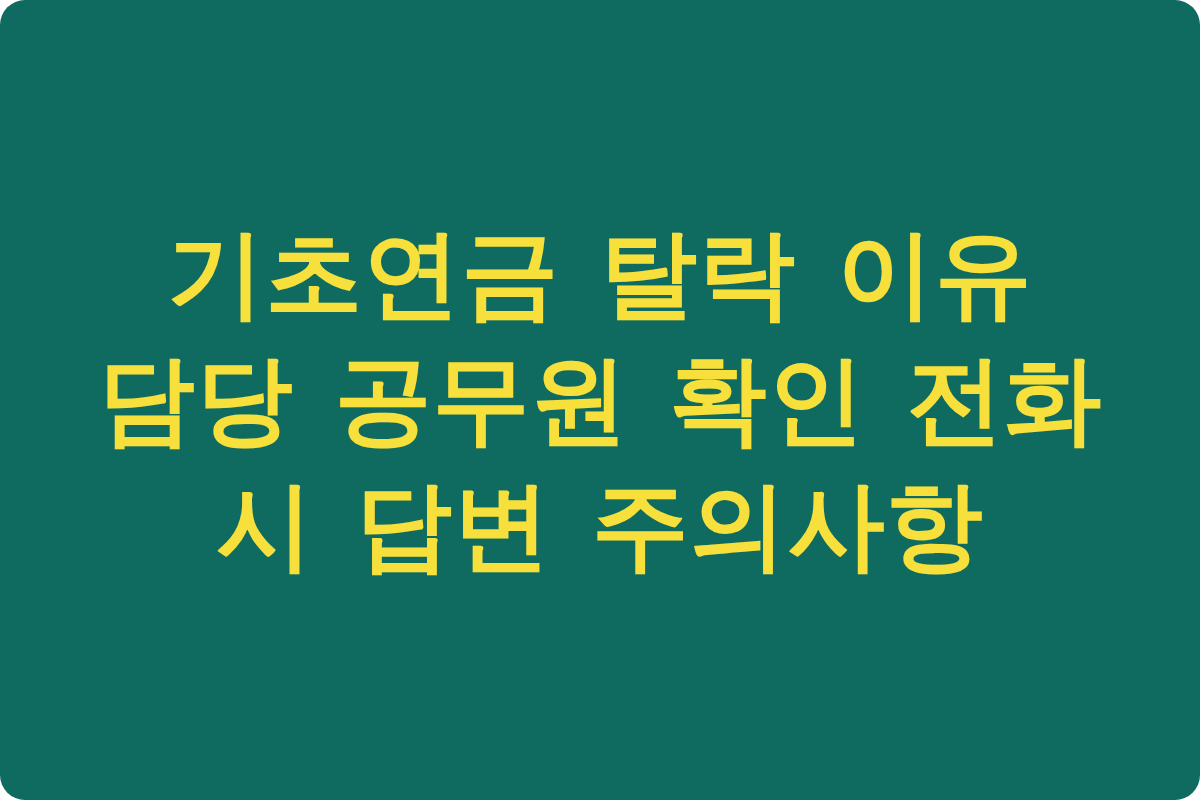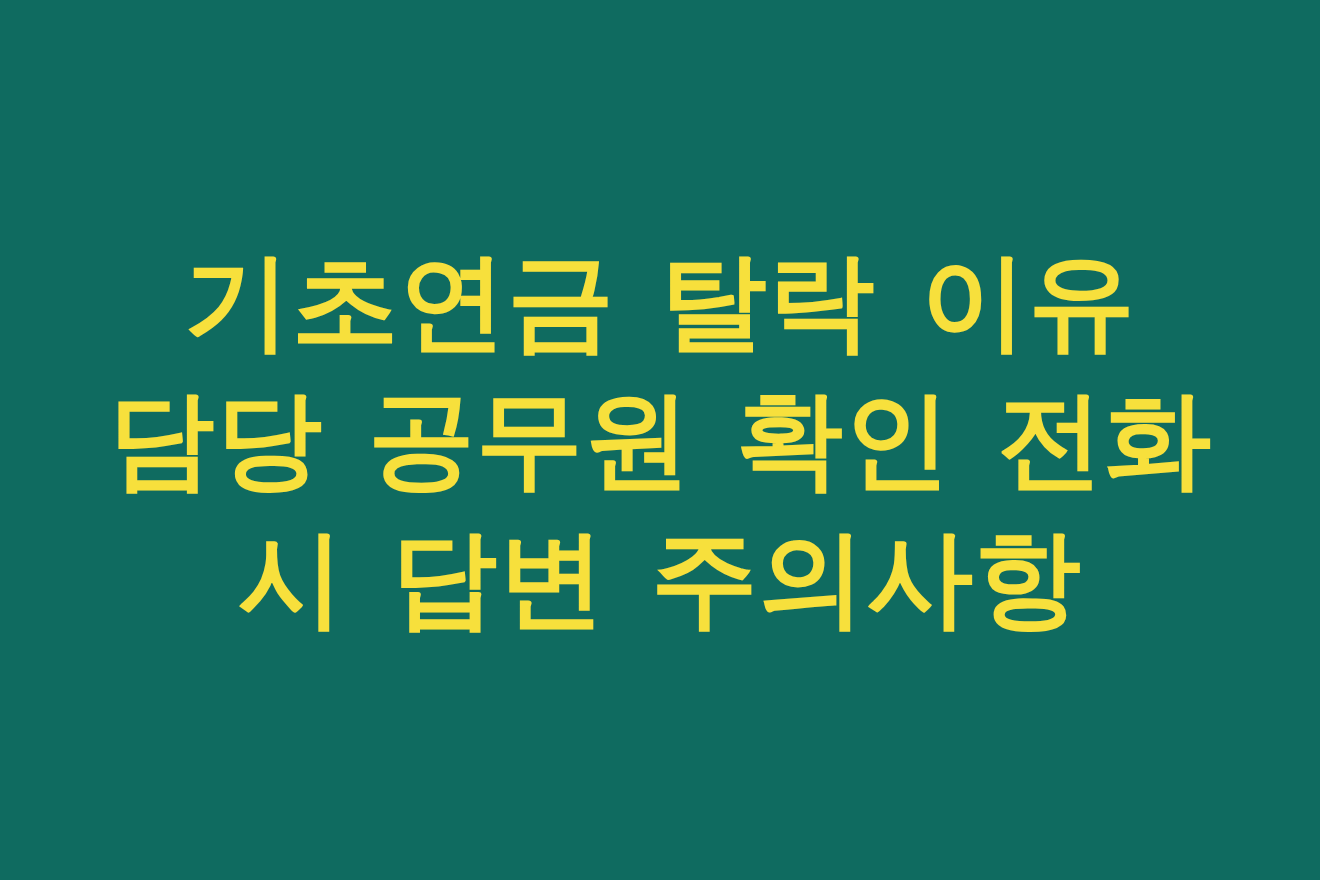--- a/index.html
+++ b/index.html
@@ -17,20 +17,21 @@
 
   #banner {
     position: relative;
     width: 1200px;
     height: 800px;
     background: #0f6b60;
     display: flex;
     align-items: center;
     justify-content: center;
     box-sizing: border-box;
+    border-radius: 25px;
   }
 
   #headline-block {
     width: 1060px;
     text-align: center;
     display: block;
   }
 
   #headline {
     display: block;

